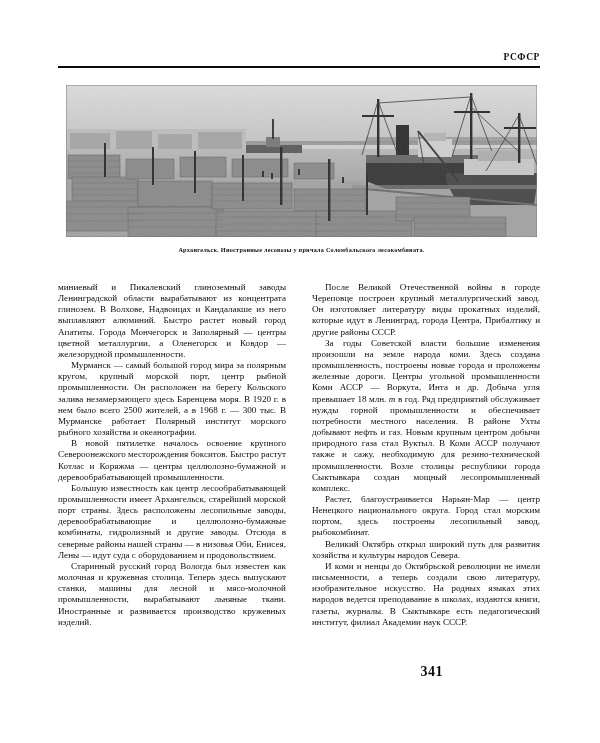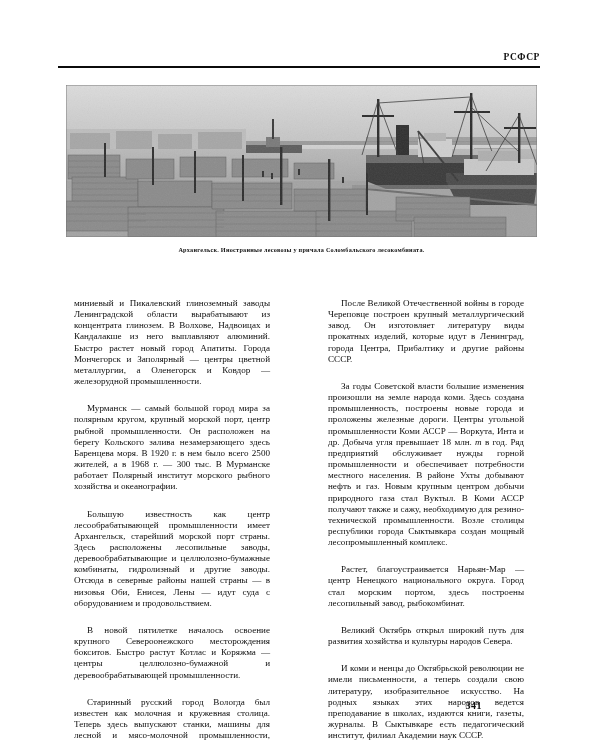--- a/index.html
+++ b/index.html
@@ -13,21 +13,20 @@
     font-family: "Liberation Serif", "DejaVu Serif", serif;
     color: #0d0d0d;
     overflow: hidden;
     position: relative;
   }
   .page {
     position: absolute;
     left: 0; top: 0;
     width: 503px;
     height: 743px;
-    padding-left: 39px;
   }
 
   
   .runhead {
     position: absolute;
     left: 58px;
     top: 52px;
     width: 482px;
     height: 20px;
   }
@@ -93,34 +92,34 @@
     font-size: 9.1px;
     line-height: 11.16px;
     text-align: justify;
     text-justify: inter-word;
     -webkit-hyphens: manual;
     hyphens: manual;
   }
   .col-left  { left: 0; }
   .col-right { left: 254px; }
   .col p {
-    margin: 16px;
+    margin: 0;
     text-indent: 13px;
   }
   .col p.cont {
     text-indent: 0;
   }
   .col p .it { font-style: italic; }
 
   
   .folio {
     position: absolute;
     right: 60px;
-    top: 700px;
-    font-size: 10px;
+    top: 664px;
+    font-size: 14px;
     font-weight: bold;
     letter-spacing: 0.5px;
     color: #0d0d0d;
   }
 </style>
 </head>
 <body>
 
 <div class="page">
 
@@ -283,22 +282,22 @@
     </svg>
   </div>
 
   <div class="figcaption">Архангельск. Иностранные лесовозы у причала Соломбальского лесокомбината.</div>
 
   <div class="columns">
 
     <div class="col col-left">
       <p class="cont">миниевый и Пикалевский глиноземный заводы Ленинградской области вырабатывают из концентрата глинозем. В Волхове, Надвоицах и Кандалакше из него выплавляют алюминий. Быстро растет новый город Апатиты. Города Мончегорск и Заполярный — центры цветной металлургии, а Оленегорск и Ковдор — железорудной промышленности.</p>
       <p>Мурманск — самый большой город мира за полярным кругом, крупный морской порт, центр рыбной промышленности. Он расположен на берегу Кольского залива незамерзающего здесь Баренцева моря. В 1920 г. в нем было всего 2500 жителей, а в 1968 г. — 300 тыс. В Мурманске работает Полярный институт морского рыбного хозяйства и океанографии.</p>
+      <p>В новой пятилетке началось освоение крупного Североонежского месторождения бокситов. Быстро растут Котлас и Коряжма — центры целлюлозно-бумажной и деревообрабатывающей промышленности.</p>
       <p>Большую известность как центр лесообрабатывающей промышленности имеет Архангельск, старейший морской порт страны. Здесь расположены лесопильные заводы, деревообрабатывающие и целлюлозно-бумажные комбинаты, гидролизный и другие заводы. Отсюда в северные районы нашей страны — в низовья Оби, Енисея, Лены — идут суда с оборудованием и продовольствием.</p>
-      <p>В новой пятилетке началось освоение крупного Североонежского месторождения бокситов. Быстро растут Котлас и Коряжма — центры целлюлозно-бумажной и деревообрабатывающей промышленности.</p>
       <p>Старинный русский город Вологда был известен как молочная и кружевная столица. Теперь здесь выпускают станки, машины для лесной и мясо-молочной промышленности, вырабатывают льняные ткани. Иностранные и развивается производство кружевных изделий.</p>
     </div>
 
     <div class="col col-right">
       <p>После Великой Отечественной войны в городе Череповце построен крупный металлургический завод. Он изготовляет литературу виды прокатных изделий, которые идут в Ленинград, города Центра, Прибалтику и другие районы СССР.</p>
       <p><span>За годы Советской власти большие изменения произошли на земле народа коми. Здесь создана промышленность, построены новые города и проложены железные дороги. Центры угольной промышленности Коми АССР — Воркута, Инта и др. Добыча угля превышает 18 млн. </span><span class="it">т</span><span> в год. Ряд предприятий обслуживает нужды горной промышленности и обеспечивает потребности местного населения. В районе Ухты добывают нефть и газ. Новым крупным центром добычи природного газа стал Вуктыл. В Коми АССР получают также и сажу, необходимую для резино-технической промышленности. Возле столицы республики города Сыктывкара создан мощный лесопромышленный комплекс.</span></p>
       <p>Растет, благоустраивается Нарьян-Мар — центр Ненецкого национального округа. Город стал морским портом, здесь построены лесопильный завод, рыбокомбинат.</p>
       <p>Великий Октябрь открыл широкий путь для развития хозяйства и культуры народов Севера.</p>
       <p>И коми и ненцы до Октябрьской революции не имели письменности, а теперь создали свою литературу, изобразительное искусство. На родных языках этих народов ведется преподавание в школах, издаются книги, газеты, журналы. В Сыктывкаре есть педагогический институт, филиал Академии наук СССР.</p>
     </div>

